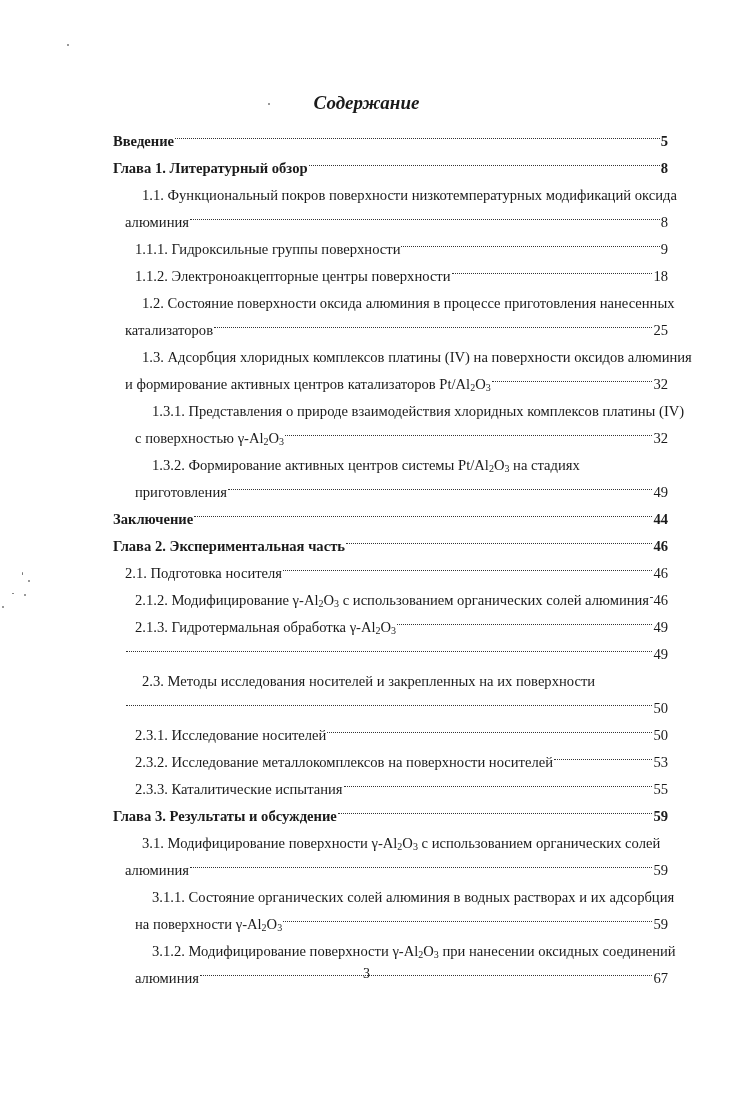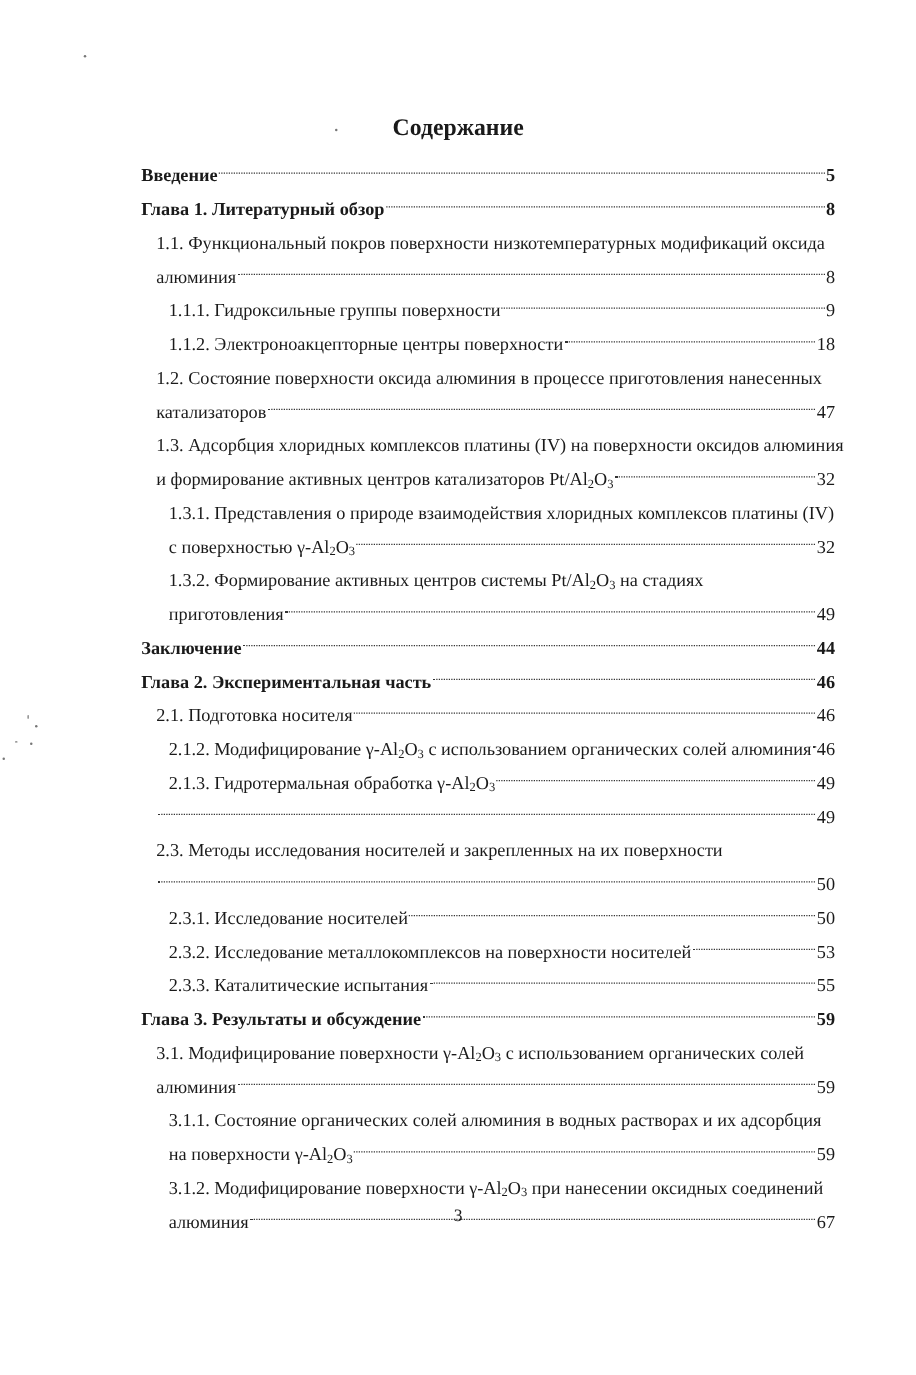--- a/index.html
+++ b/index.html
@@ -3,37 +3,37 @@
   <meta charset="utf-8">
   <style>
     html, body { margin: 0; padding: 0; background: #ffffff; }
     body {
       width: 733px; height: 1100px; position: relative; overflow: hidden;
       font-family: "Liberation Serif", "DejaVu Serif", serif;
       color: #1a1a1a;
     }
     .page-title {
       position: absolute; left: 0; width: 733px; top: 92px;
-      text-align: center; font-weight: bold; font-size: 19px;
+      text-align: center; font-weight: bold; font-size: 19px; font-style: italic;
     }
     .toc {
       position: absolute; left: 113px; top: 128px; width: 555px;
     }
     .entry { font-size: 14.6px; line-height: 27px; }
     .entry.bold { font-weight: bold; }
     .entry.l1 { padding-left: 12px; }
     .entry.l2 { padding-left: 22px; }
     .line { display: flex; align-items: center; white-space: nowrap; }
     .line .txt { flex: 0 0 auto; }
     .line .leader {
       flex: 1 1 auto; overflow: hidden; margin: 0 1px;
       border-bottom: 1.5px dotted #333; height: 0; position: relative; top: -3px;
     }
     .line .pg { flex: 0 0 auto; }
-    .first-line { white-space: nowrap; }
+    .first-line { white-space: nowrap; margin-left: 17px; }
     sub { font-size: 10px; vertical-align: -2px; line-height: 0; }
     .page-number {
       position: absolute; left: 0; width: 733px; top: 966px;
       text-align: center; font-size: 14px;
     }
     .speck { position: absolute; background: #777; border-radius: 1px; }
   </style>
 </head>
 <body>
 
@@ -74,21 +74,21 @@
         <span class="txt">1.1.2. Электроноакцепторные центры поверхности</span>
         <span class="leader"></span>
         <span class="pg">18</span>
       </div>
     </div>
     <div class="entry l1">
       <div class="first-line">1.2. Состояние поверхности оксида алюминия в процессе приготовления нанесенных</div>
       <div class="line">
         <span class="txt">катализаторов</span>
         <span class="leader"></span>
-        <span class="pg">47</span>
+        <span class="pg">25</span>
       </div>
     </div>
     <div class="entry l1">
       <div class="first-line">1.3. Адсорбция хлоридных комплексов платины (IV) на поверхности оксидов алюминия</div>
       <div class="line">
         <span class="txt">и формирование активных центров катализаторов Pt/Al<sub>2</sub>O<sub>3</sub></span>
         <span class="leader"></span>
         <span class="pg">32</span>
       </div>
     </div>

